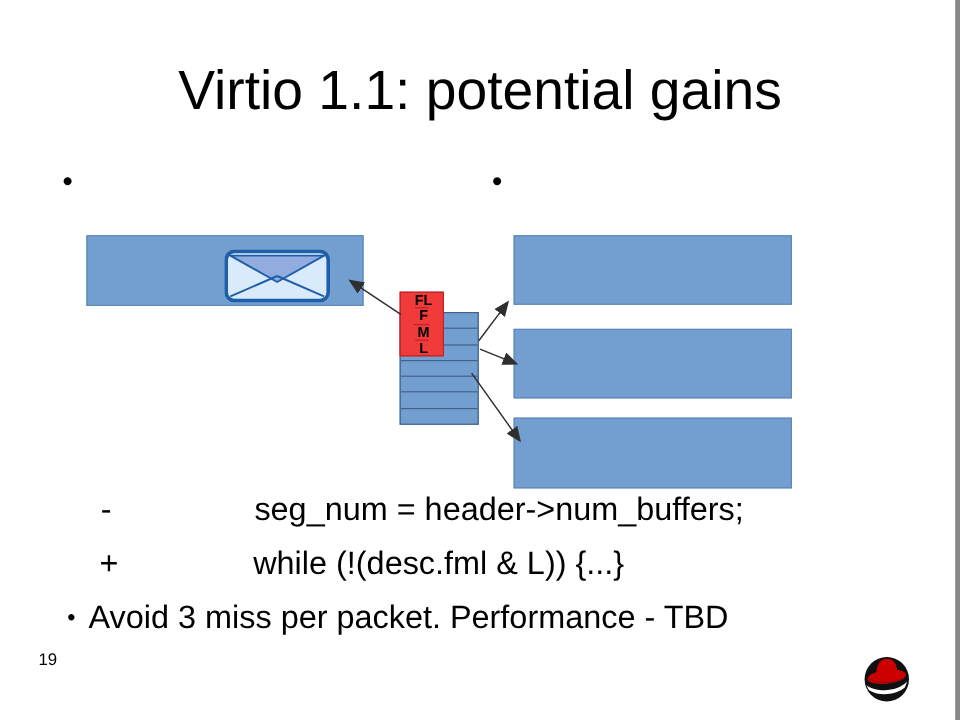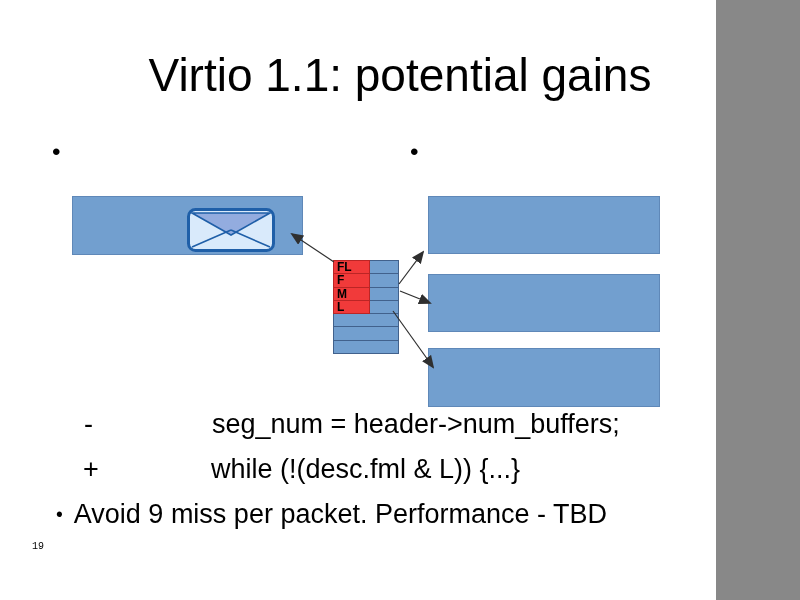--- a/index.html
+++ b/index.html
@@ -1,19 +1,19 @@
 <!DOCTYPE html>
 <html style="--slide-bg: #ffffff; --box-blue: #729fcf; --box-border: #5f88b8; --flag-red: #f13a3a; --flag-border: #bb2525; --table-line: #41618c; --arrow: #2f2f2f; --envelope-stroke: #1f5fa8; --envelope-body: #d9eafb; --envelope-flap: #93acdf; --logo-red: #cc0000;"><head>
 <meta charset="utf-8">
 <style>
   html, body { margin: 0; padding: 0; }
   body { background: #888; font-family: "Liberation Sans", sans-serif; }
   .slide {
     position: relative;
-    width: 716px; height: 600px;
+    width: 796px; height: 600px;
     background: var(--slide-bg, #ffffff);
     overflow: hidden;
     color: #000;
   }
   .title {
     position: absolute;
     left: 0; top: 48px; width: 800px;
     margin: 0;
     font-size: 46px; font-weight: 400;
     text-align: center;
@@ -52,25 +52,25 @@
     background: var(--box-blue, #729fcf);
     border: 1px solid var(--table-line, #41618c);
     box-sizing: border-box;
     display: flex; flex-direction: column;
   }
   .desc-table .trow { flex: 1; border-top: 1px solid var(--table-line, #41618c); }
   .desc-table .trow:first-child { border-top: none; }
 
   .flag-box {
     position: absolute;
-    left: 333px; top: 260px; width: 37px; height: 54px;
+    left: 333px; top: 243px; width: 37px; height: 54px;
     background: var(--flag-red, #f13a3a);
     border: 1px solid var(--flag-border, #b92626);
     box-sizing: border-box;
-    display: flex; flex-direction: column;
+    display: flex; flex-direction: column; align-items: center;
   }
   .flag-box .frow {
     flex: 1;
     border-top: 1px solid var(--flag-border, #b92626);
     font-size: 12px; font-weight: bold; line-height: 12px;
     padding-left: 3px; color: #000;
     display: flex; align-items: center;
   }
   .flag-box .frow:first-child { border-top: none; }
 
@@ -80,22 +80,22 @@
     position: absolute;
     font-size: 27px; line-height: 1.1; white-space: nowrap;
   }
   .code-line .sign { position: absolute; left: 0; }
   .code-line .code-text { position: absolute; left: 128px; text-align: center; }
   .code-line-1 { left: 84px; top: 410px; }
   .code-line-2 { left: 83px; top: 455px; }
 
   .page-num {
     position: absolute; left: 32px; top: 541px;
-    font-family: Liberation Mono, monospace;
-    font-size: 10px;
+    font-family: Liberation Sans, sans-serif;
+    font-size: 14px;
   }
   .logo { position: absolute; left: 718px; top: 544px; }
 </style>
 </head>
 <body>
 
 <div class="slide">
 
   <h1 class="title">Virtio 1.1: potential gains</h1>
 
@@ -159,21 +159,21 @@
     <span class="sign">-</span>
     <span class="code-text">seg_num = header-&gt;num_buffers;</span>
   </div>
   <div class="code-line code-line-2">
     <span class="sign">+</span>
     <span class="code-text">while (!(desc.fml &amp; L)) {...}</span>
   </div>
 
   <div class="bullet bullet-bottom">
     <span class="marker">•</span>
-    <span>Avoid 9 miss per packet. Performance - TBD</span>
+    <span>Avoid 3 miss per packet. Performance - TBD</span>
   </div>
 
   <div class="page-num">19</div>
 
   <svg class="logo" width="42" height="47" viewBox="0 0 42 47">
     <circle cx="21" cy="22" r="18.5" fill="#101010"></circle>
     <path d="M4,27 C12,33 30,33 38,24 L36,29 C28,36 13,36 6,31 Z" fill="#ffffff"></path>
     <path d="M12,20 C12,8.5 16.5,5 21,5 C26,5 30,8.5 30,19.5 Z" style="fill: var(--logo-red, #cc0000);"></path>
     <ellipse cx="21" cy="20" rx="16" ry="5.8" transform="rotate(-7 21 20)" style="fill: var(--logo-red, #cc0000);"></ellipse>
     <path d="M8,22.5 C14,26 28,26 35,21" fill="none" stroke="#7d0f0f" stroke-width="1"></path>

